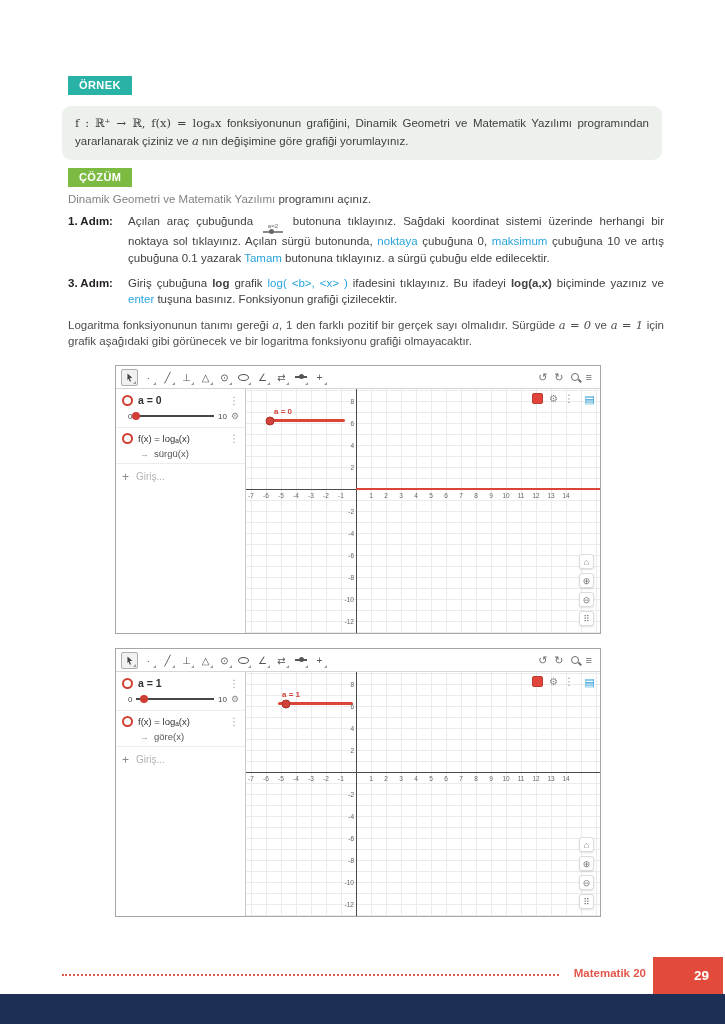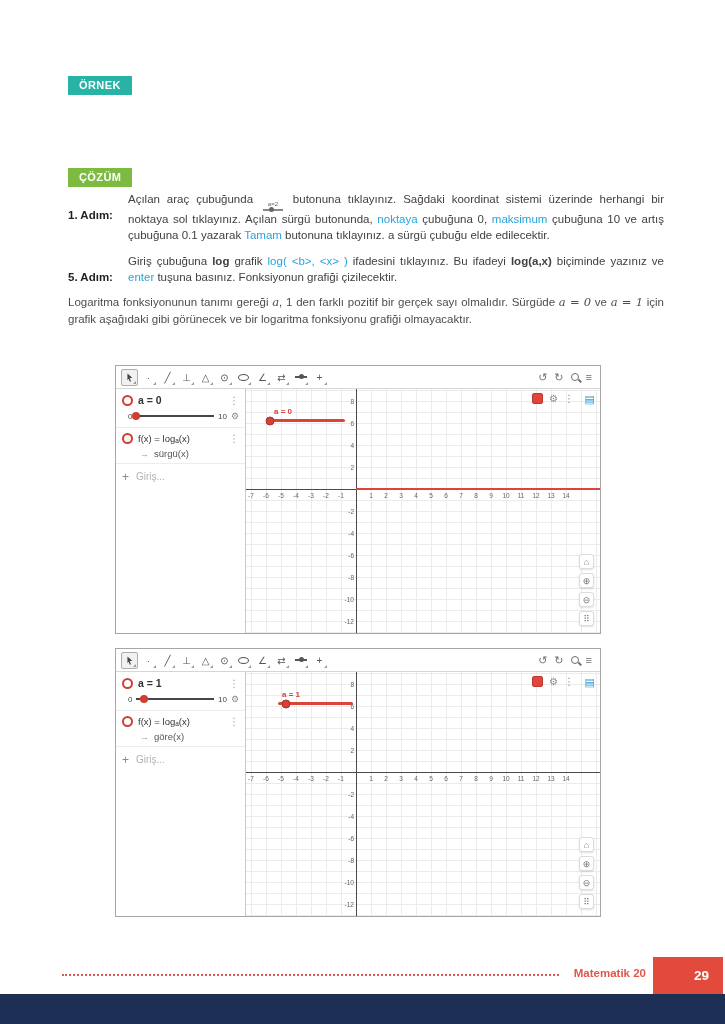--- a/index.html
+++ b/index.html
@@ -21,21 +21,21 @@
   .problem-box{position:absolute;left:62px;top:106px;width:600px;min-height:54px;background:#edf1ec;
     border-radius:9px;padding:9px 13px;font-size:11.5px;line-height:1.55;color:#3e3e40;text-align:justify;}
   .math{font-family:"DejaVu Serif",serif;}
   .mathit{font-family:"DejaVu Serif",serif;font-style:italic;}
 
   
   .content{position:absolute;left:68px;top:191px;width:596px;font-size:11.5px;line-height:1.42;color:#414042;}
   .intro{margin-bottom:6px;}
   .intro .program{color:#808285;}
   .step{position:relative;padding-left:60px;margin-bottom:9px;text-align:justify;}
-  .step-label{position:absolute;left:0;top:16px;font-weight:bold;color:#231f20;}
+  .step-label{position:absolute;left:0;top:0;font-weight:bold;color:#231f20;}
   .hl{color:#29a4dc;}
   .b{font-weight:bold;}
   .note{margin-top:4px;text-align:justify;color:#4d4d4f;}
 
   
   .mini-slider{display:inline-flex;flex-direction:column;align-items:center;width:26px;vertical-align:-3px;}
   .ms-lbl{font-size:6px;color:#666;line-height:6px;}
   .ms-trk{width:20px;height:2px;background:#888;position:relative;margin-top:2px;}
   .ms-trk::after{content:"";position:absolute;left:6px;top:-2px;width:5px;height:5px;border-radius:50%;background:#666;}
 
@@ -108,43 +108,47 @@
   <div class="badge-row" style="left:68px;top:76px;">
     <span class="badge teal">ÖRNEK</span>
     <span class="stripes">
       <span class="stripe teal-s"></span>
       <span class="stripe teal-s"></span>
       <span class="stripe teal-s"></span>
       <span class="stripe teal-s"></span>
     </span>
   </div>
 
+  <div class="problem-box">
+    <span class="math">f : ℝ⁺ → ℝ,  f(x) = logₐx</span><span> fonksiyonunun grafiğini, Dinamik Geometri ve Matematik Yazılımı programından yararlanarak çiziniz ve </span><span class="mathit">a</span><span> nın değişimine göre grafiği yorumlayınız.</span>
+  </div>
 
   <div class="badge-row" style="left:68px;top:168px;">
     <span class="badge green">ÇÖZÜM</span>
     <span class="stripes">
       <span class="stripe green-s"></span>
       <span class="stripe green-s"></span>
       <span class="stripe green-s"></span>
       <span class="stripe green-s"></span>
     </span>
   </div>
 
   <div class="content">
+    <p class="intro"><span class="program">Dinamik Geometri ve Matematik Yazılımı</span><span> programını açınız.</span></p>
 
     <p class="step">
       <span class="step-label">1. Adım:</span>
       <span>Açılan araç çubuğunda </span><span class="mini-slider">
           <span class="ms-lbl">a=2</span>
           <span class="ms-trk"></span>
         </span><span> butonuna tıklayınız. Sağdaki koordinat sistemi üzerinde herhangi bir noktaya sol tıklayınız. Açılan sürgü butonunda, </span><span class="hl">noktaya</span><span> çubuğuna 0, </span><span class="hl">maksimum</span><span> çubuğuna 10 ve artış çubuğuna 0.1 yazarak </span><span class="hl">Tamam</span><span> butonuna tıklayınız. a sürgü çubuğu elde edilecektir.</span>
     </p>
 
     <p class="step">
-      <span class="step-label">5. Adım:</span>
+      <span class="step-label">3. Adım:</span>
       <span>Giriş çubuğuna </span><span class="b">log</span><span> grafik </span><span class="hl">log( &lt;b&gt;, &lt;x&gt; )</span><span> ifadesini tıklayınız. Bu ifadeyi </span><span class="b">log(a,x)</span><span> biçiminde yazınız ve </span><span class="hl">enter</span><span> tuşuna basınız. Fonksiyonun grafiği çizilecektir.</span>
     </p>
 
     <p class="note">
       <span>Logaritma fonksiyonunun tanımı gereği </span><span class="mathit">a</span><span>, 1 den farklı pozitif bir gerçek sayı olmalıdır. Sürgüde </span><span class="mathit">a = 0</span><span> ve </span><span class="mathit">a = 1</span><span> için grafik aşağıdaki gibi görünecek ve bir logaritma fonksiyonu grafiği olmayacaktır.</span>
     </p>
   </div>
 
   <div class="ggb" id="ggb1">
     <div class="ggb-toolbar">

